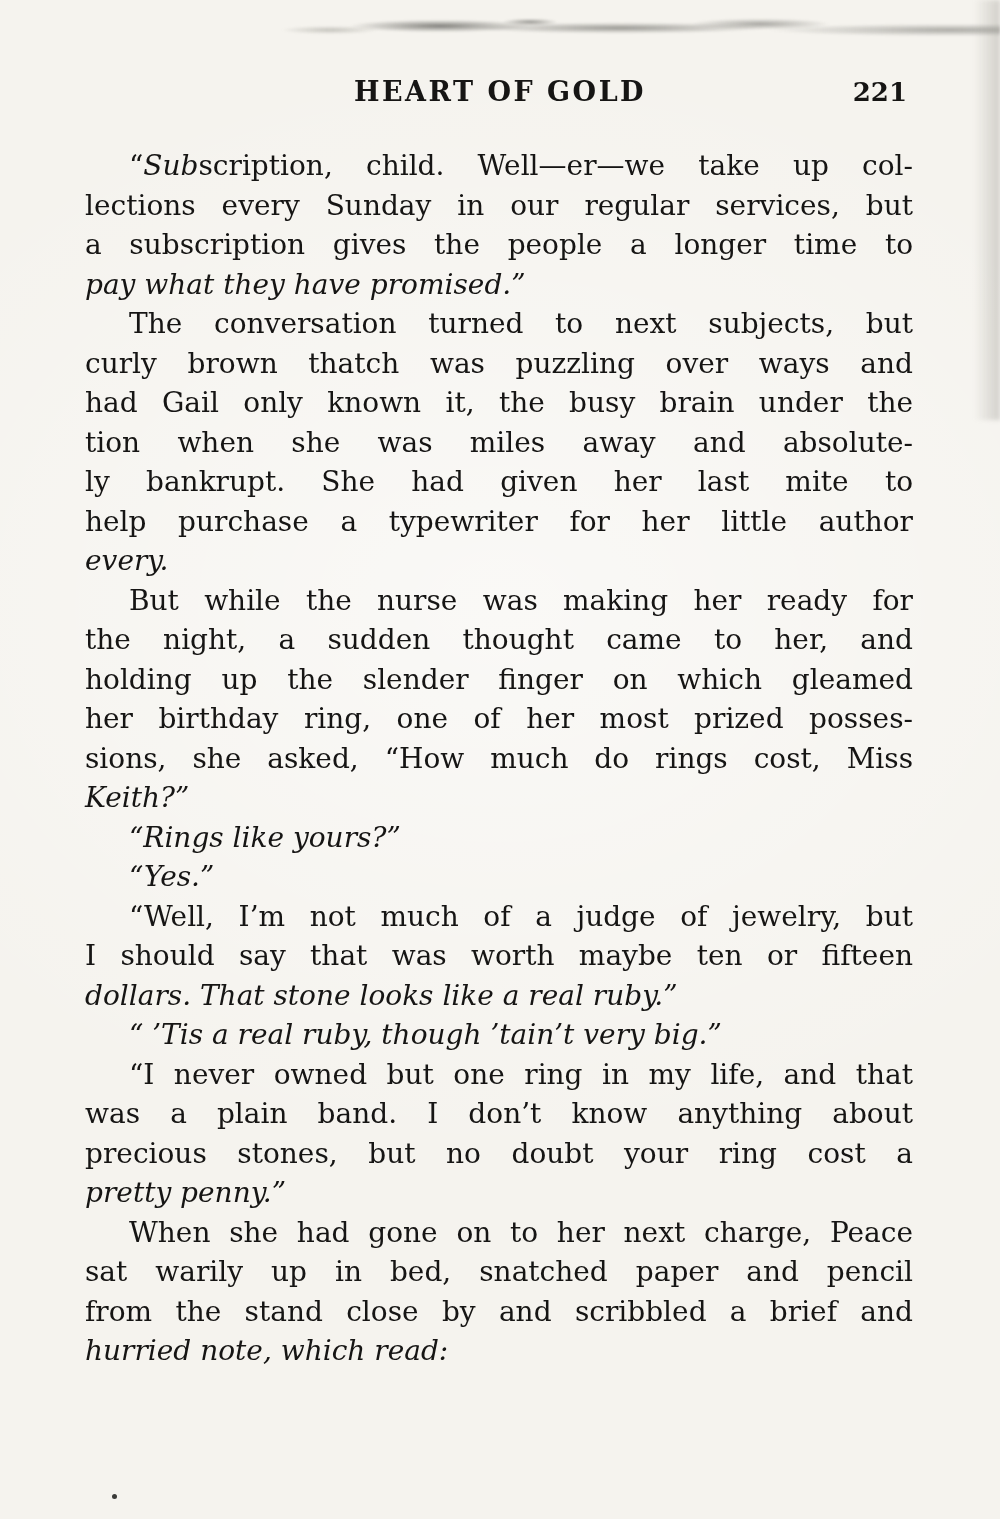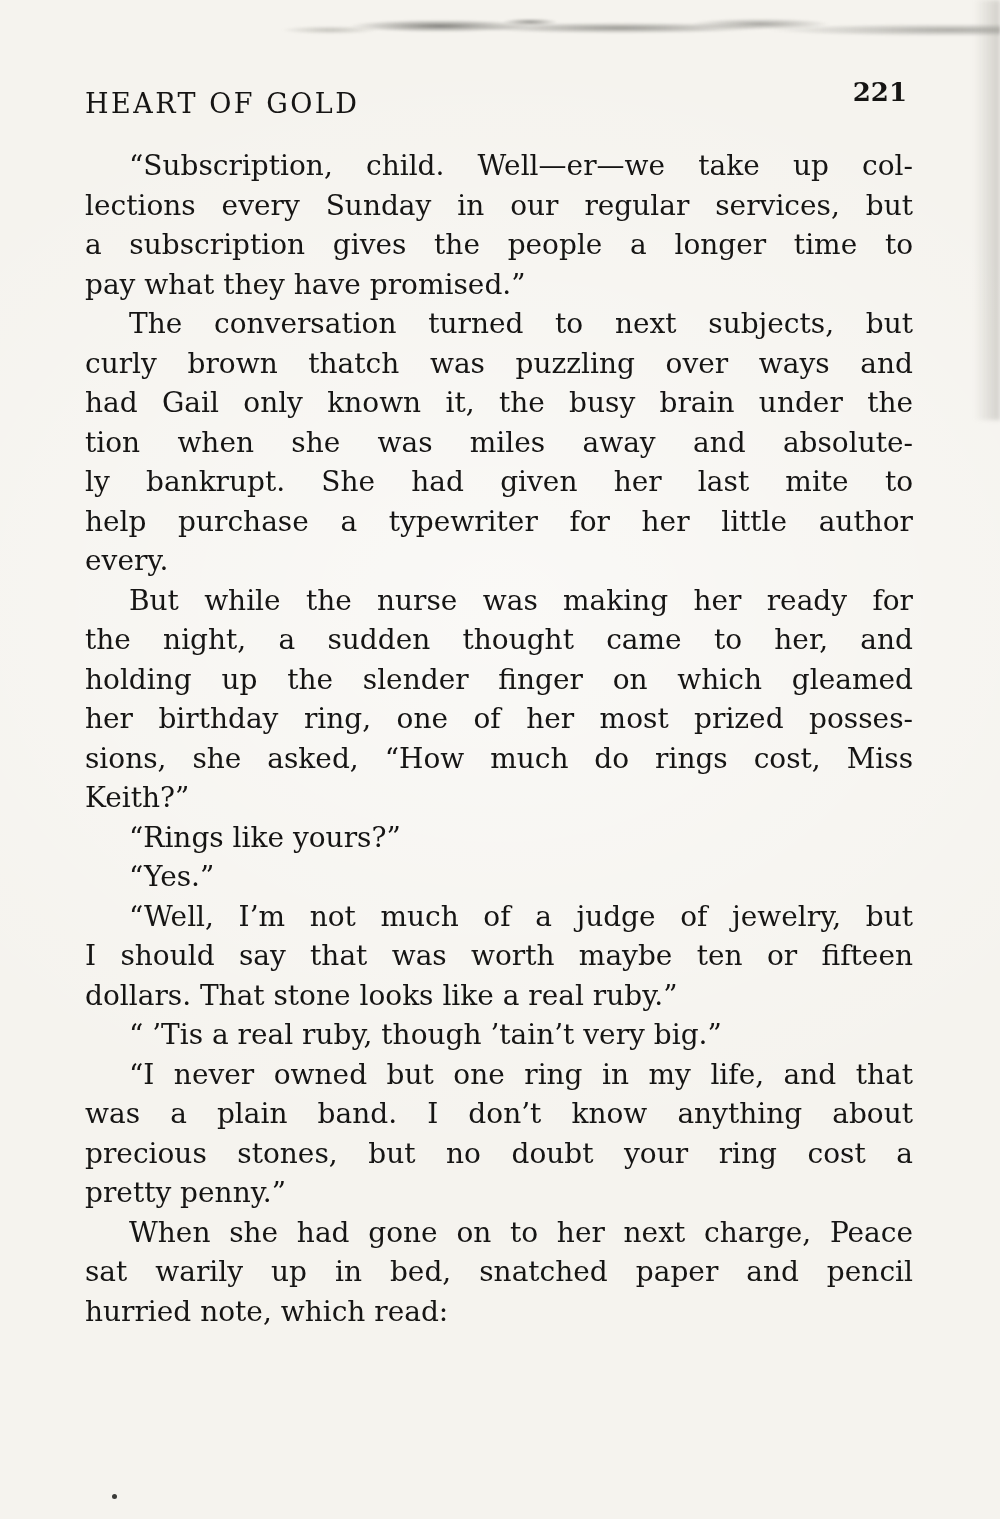--- a/index.html
+++ b/index.html
@@ -46,24 +46,24 @@
 
   
   .page-header {
     position: absolute;
     top: 76px; left: 85px;
     width: 830px; height: 34px;
   }
   .header-title {
     position: absolute;
     left: 0; right: 0;
-    font-weight: normal;
+    text-align: center;
+    font-weight: bold;
     font-size: 27px;
     letter-spacing: 2.5px;
-    margin-top: 12px;
   }
   .page-number {
     position: absolute;
     right: 8px; top: 1px;
     font-weight: bold;
     font-size: 26px;
     margin-left: 44px;
   }
 
   
@@ -73,23 +73,23 @@
     width: 828px;
     font-size: 28px;
     line-height: 39.5px;
   }
   .paragraph { margin: 0; }
   .line {
     text-align: justify;
     text-align-last: justify;
     white-space: normal;
   }
-  .line.last { text-align-last: left; }
+  .line.last { text-align-last: left; font-style: italic; }
   .line.indent { text-indent: 44px; }
-  .italic { }
+  .italic { font-style: italic; }
 </style>
 </head>
 <body>
 
 <div class="scan-top"></div>
 <div class="scan-right"></div>
 <div class="speck"></div>
 
 <div class="page-header">
   <div class="header-title">HEART OF GOLD</div>
@@ -136,15 +136,16 @@
     </div>
     <div class="paragraph">
       <div class="line indent"><span>“I never owned but one ring in my life, and that</span></div>
       <div class="line"><span>was a plain band.  I don’t know anything about</span></div>
       <div class="line"><span>precious stones, but no doubt your ring cost a</span></div>
       <div class="line last"><span>pretty penny.”</span></div>
     </div>
     <div class="paragraph">
       <div class="line indent"><span>When she had gone on to her next charge, Peace</span></div>
       <div class="line"><span>sat warily up in bed, snatched paper and pencil</span></div>
+      <div class="line"><span>from the stand close by and scribbled a brief and</span></div>
       <div class="line last"><span>hurried note, which read:</span></div>
     </div>
   </div>
 
 </body></html>

